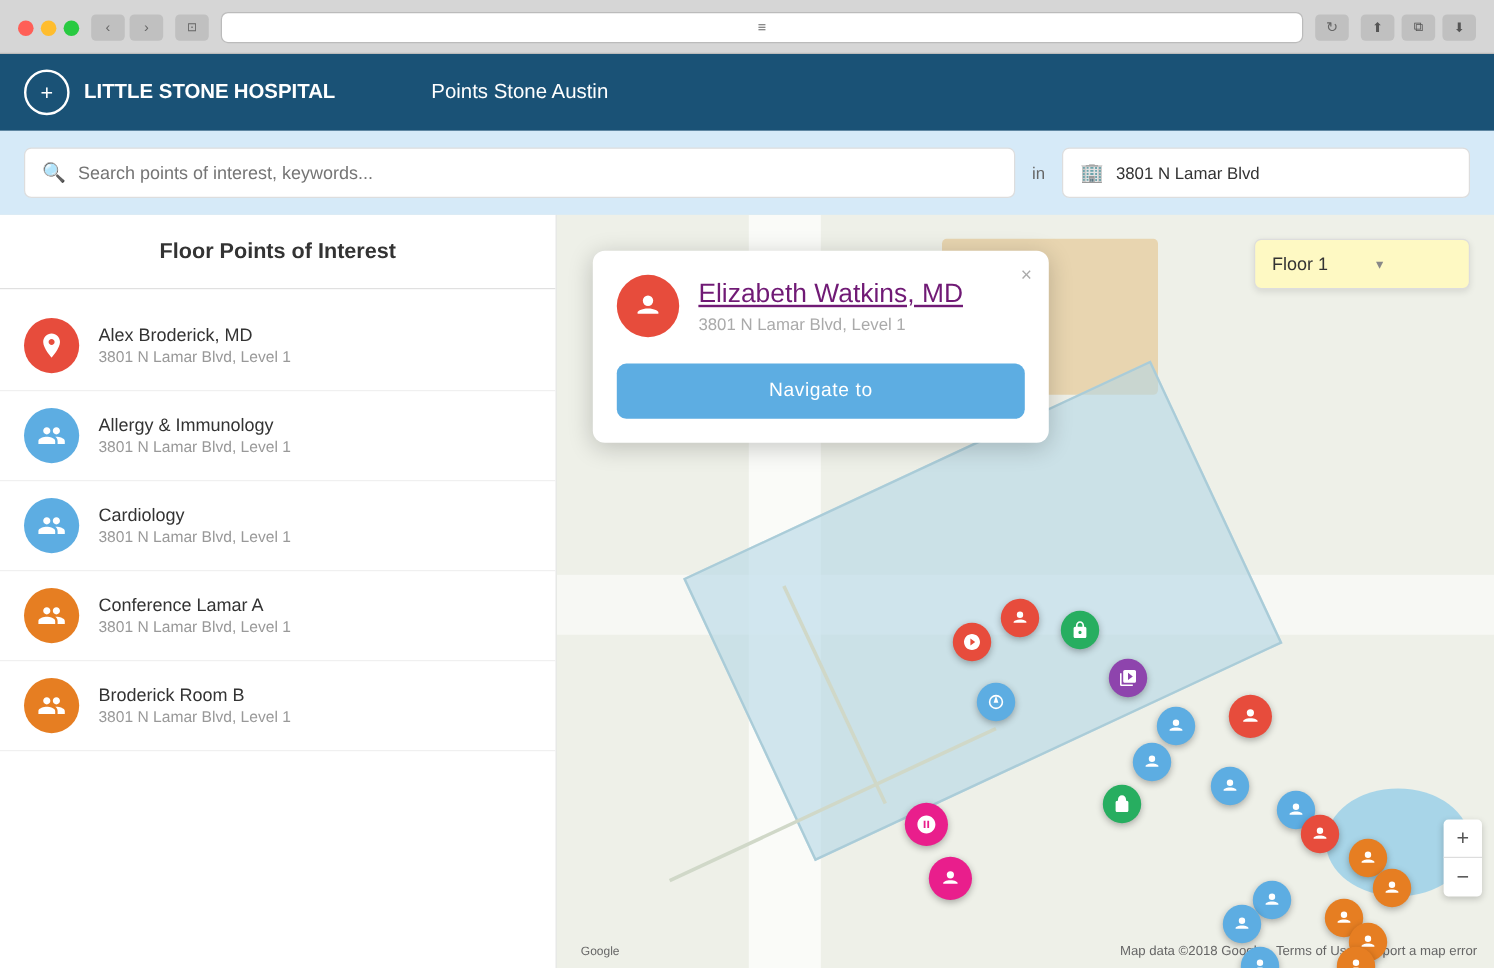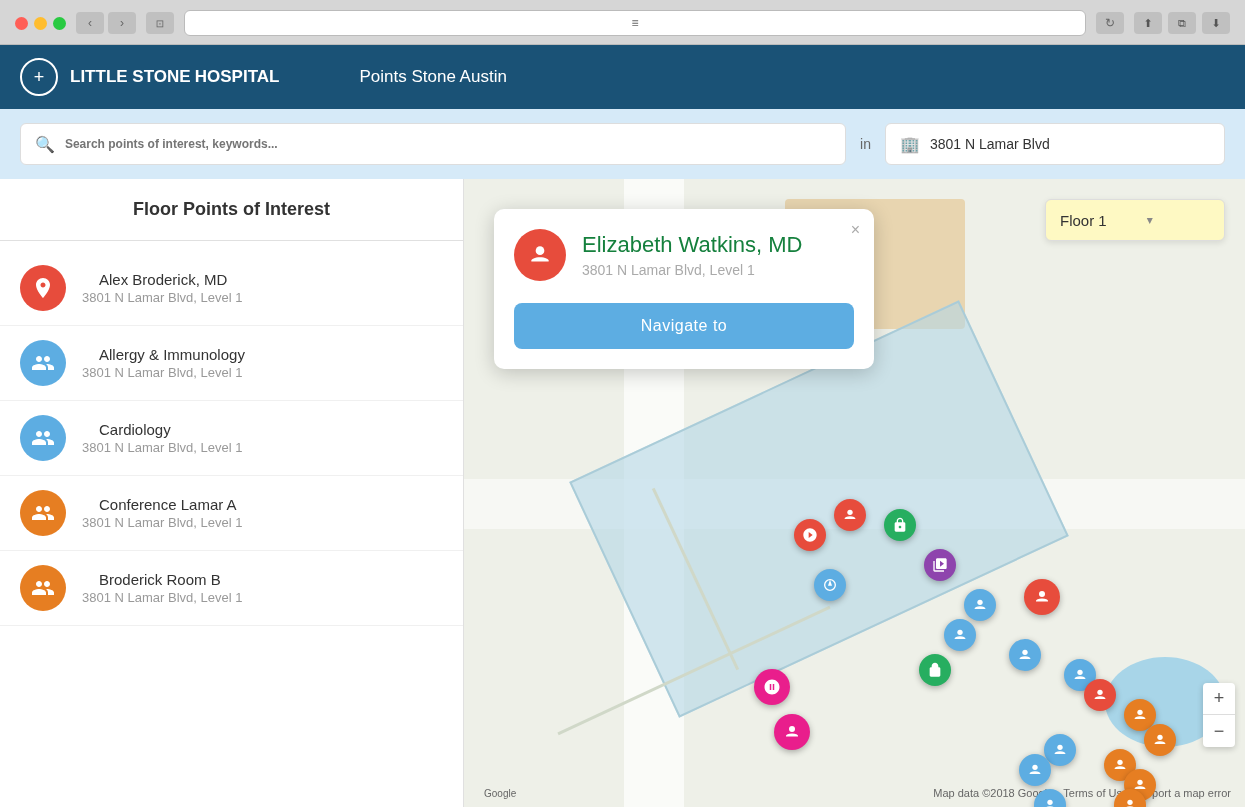--- a/index.html
+++ b/index.html
@@ -27,56 +27,56 @@
     .logo-area { display: flex; align-items: center; gap: 12px; }
     .logo-circle { width: 38px; height: 38px; border-radius: 50%; border: 2px solid white; display: flex; align-items: center; justify-content: center; color: white; font-size: 18px; }
     .logo-text { color: white; font-size: 15px; }
     .logo-text span { font-weight: 700; font-size: 17px; text-transform: uppercase; }
     .header-title { color: white; font-size: 17px; font-weight: 400; margin-left: 60px; }
 
     
     .search-bar { background: #d6eaf8; padding: 14px 20px; display: flex; align-items: center; gap: 14px; }
     .search-input-wrap { flex: 1; background: white; border-radius: 6px; height: 42px; display: flex; align-items: center; padding: 0 14px; gap: 10px; border: 1px solid #ddd; }
     .search-icon { color: #5dade2; font-size: 16px; }
-    .search-input { border: none; outline: none; font-size: 12px; color: #6d28d9; width: 100%; font-weight: bold; }
+    .search-input { border: none; outline: none; font-size: 15px; color: #6d28d9; width: 100%; }
     .search-in { color: #666; font-size: 14px; font-weight: 500; }
     .location-box { background: white; border-radius: 6px; height: 42px; display: flex; align-items: center; padding: 0 14px; gap: 10px; border: 1px solid #ddd; min-width: 340px; }
     .building-icon { color: #5dade2; font-size: 16px; }
     .location-text { font-size: 14px; color: #333; }
 
     
     .main-content { display: flex; flex: 1; overflow: hidden; }
 
     
     .sidebar { width: 464px; background: white; border-right: 1px solid #e0e0e0; display: flex; flex-direction: column; overflow-y: auto; }
     .sidebar-header { padding: 20px; border-bottom: 1px solid #e0e0e0; text-align: center; }
     .sidebar-title { font-size: 18px; font-weight: 600; color: #333; }
     .poi-list { padding: 10px 0; }
     .poi-item { display: flex; align-items: center; gap: 16px; padding: 14px 20px; border-bottom: 1px solid #f0f0f0; cursor: pointer; }
     .poi-icon { width: 46px; height: 46px; border-radius: 50%; display: flex; align-items: center; justify-content: center; color: white; font-size: 20px; flex-shrink: 0; }
     .poi-icon-red { background: #e74c3c; }
     .poi-icon-blue { background: #5dade2; }
     .poi-icon-orange { background: #e67e22; }
     .poi-info { display: flex; flex-direction: column; }
-    .poi-name { font-size: 15px; color: #333; font-weight: 400; margin-left: 17px; }
+    .poi-name { font-size: 15px; color: #333; font-weight: 400; }
     .poi-address { font-size: 13px; color: #999; margin-top: 2px; }
 
     
     .map-area { flex: 1; position: relative; background: #e8f4e8; overflow: hidden; }
 
     
     .map-terrain { position: absolute; inset: 0; background: #eef0e8; }
 
     
     .popup { position: absolute; top: 30px; left: 30px; background: white; border-radius: 10px; box-shadow: 0 4px 20px rgba(0,0,0,0.2); padding: 20px; width: 380px; z-index: 10; }
     .popup-close { position: absolute; top: 12px; right: 14px; font-size: 16px; color: #aaa; cursor: pointer; background: none; border: none; }
     .popup-header { display: flex; align-items: center; gap: 16px; margin-bottom: 8px; }
     .popup-icon { width: 52px; height: 52px; border-radius: 50%; background: #e74c3c; display: flex; align-items: center; justify-content: center; color: white; font-size: 22px; flex-shrink: 0; }
     .popup-info { display: flex; flex-direction: column; }
-    .popup-name { font-size: 22px; color: #15803d; font-weight: 400; line-height: 1.2; }
+    .popup-name { font-size: 22px; color: #701a75; font-weight: 400; line-height: 1.2; text-decoration: underline; }
     .popup-address { font-size: 14px; color: #aaa; margin-top: 4px; }
     .popup-nav-btn { width: 100%; padding: 14px; background: #5dade2; color: white; border: none; border-radius: 8px; font-size: 16px; font-weight: 500; cursor: pointer; margin-top: 14px; letter-spacing: 0.5px; }
 
     
     .floor-selector { position: absolute; top: 20px; right: 20px; background: #fef9c3; border-radius: 6px; border: 1px solid #ddd; height: 42px; display: flex; align-items: center; padding: 0 14px; gap: 40px; font-size: 15px; color: #333; cursor: pointer; min-width: 180px; box-shadow: 0 2px 6px rgba(0,0,0,0.1); z-index: 5; }
     .floor-arrow { color: #888; font-size: 12px; }
 
     
     .map-marker { position: absolute; width: 32px; height: 32px; border-radius: 50%; display: flex; align-items: center; justify-content: center; color: white; font-size: 14px; box-shadow: 0 2px 6px rgba(0,0,0,0.3); cursor: pointer; z-index: 4; }
 

